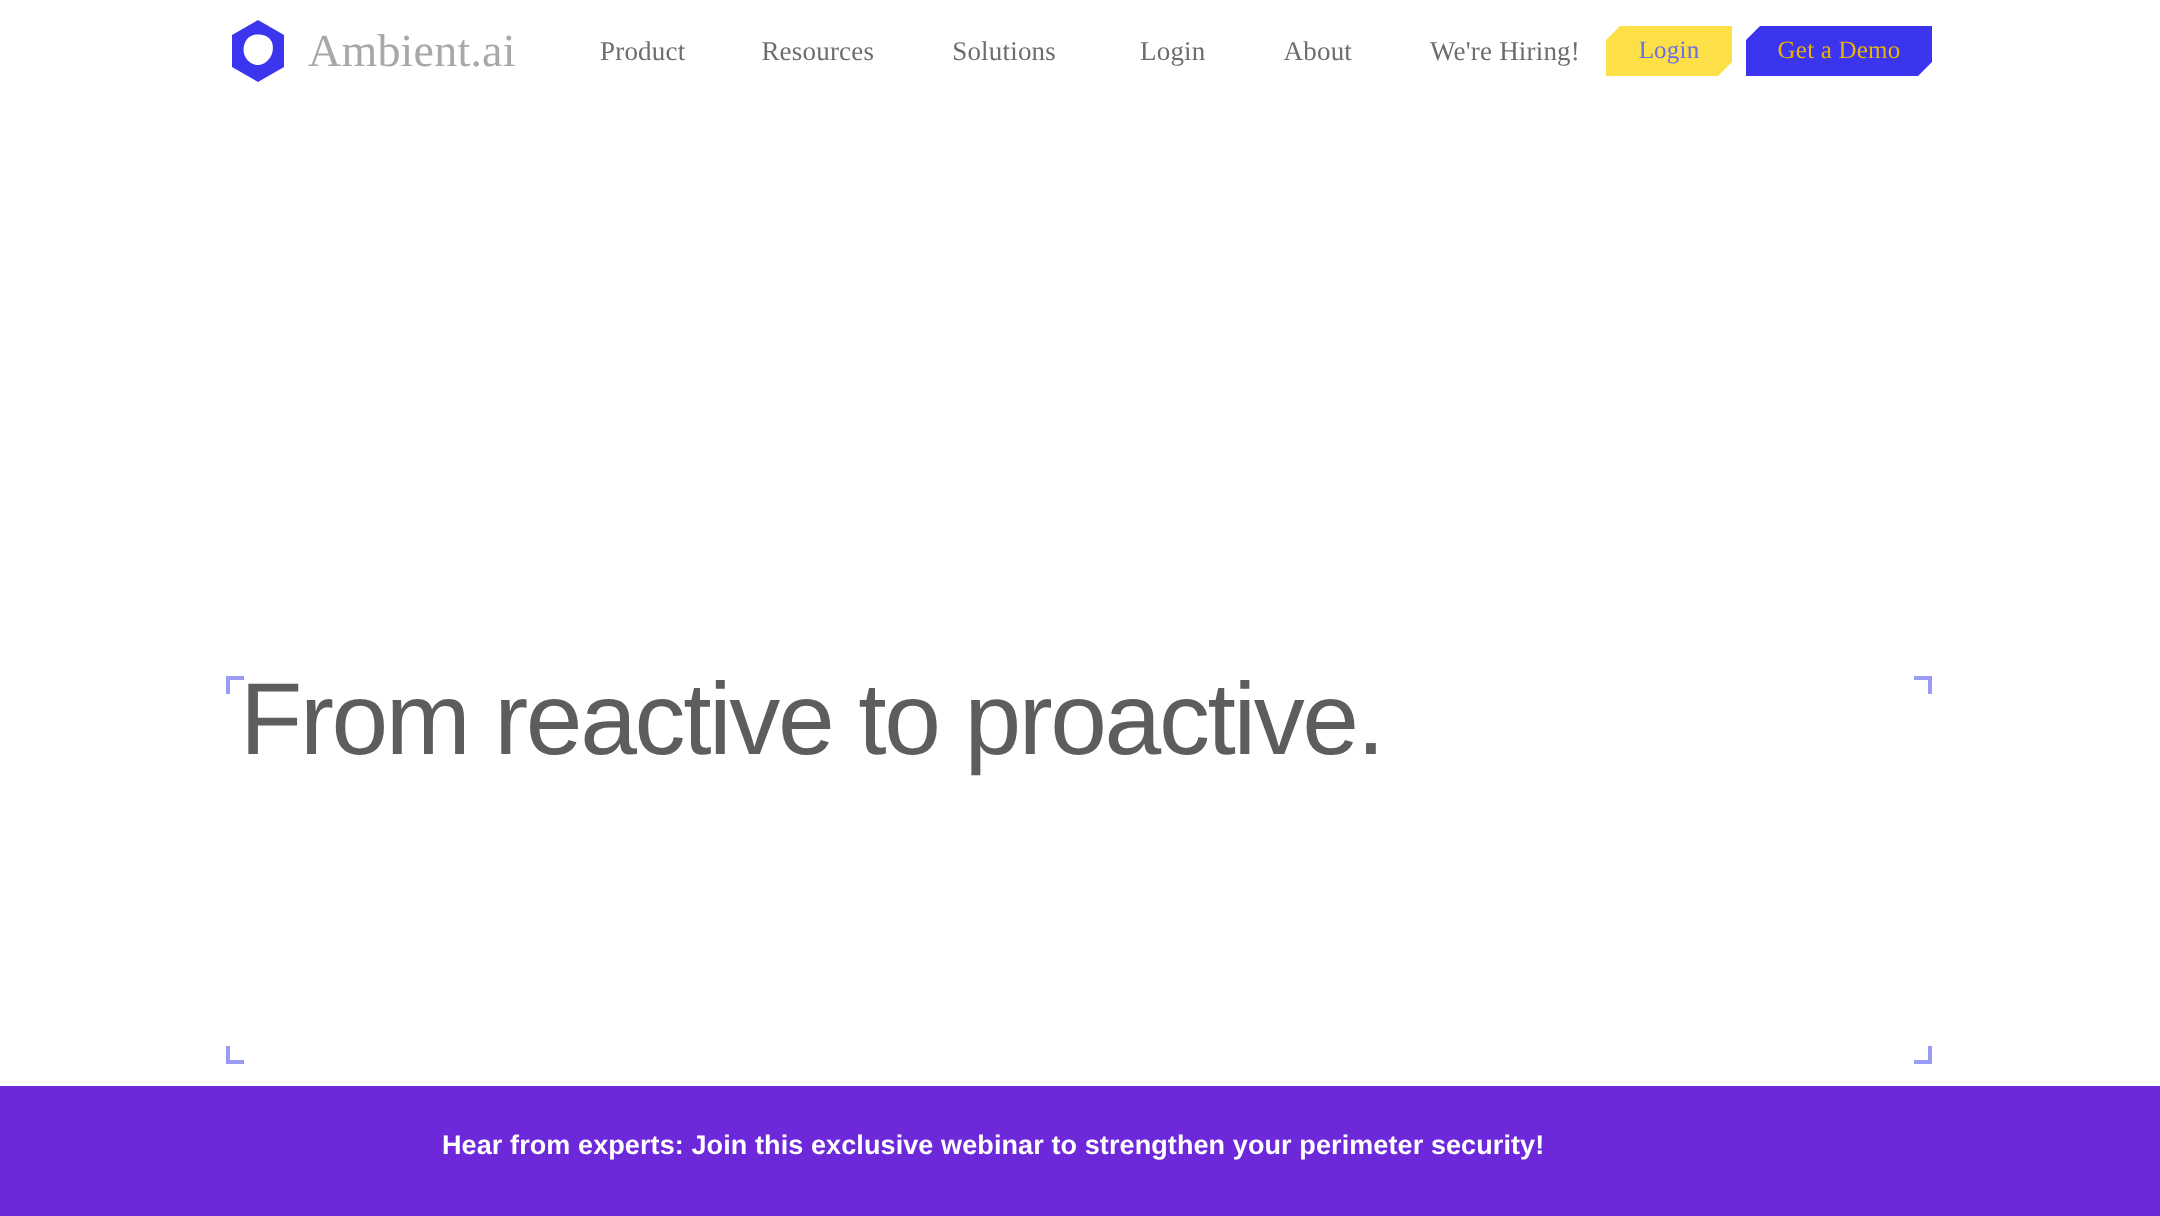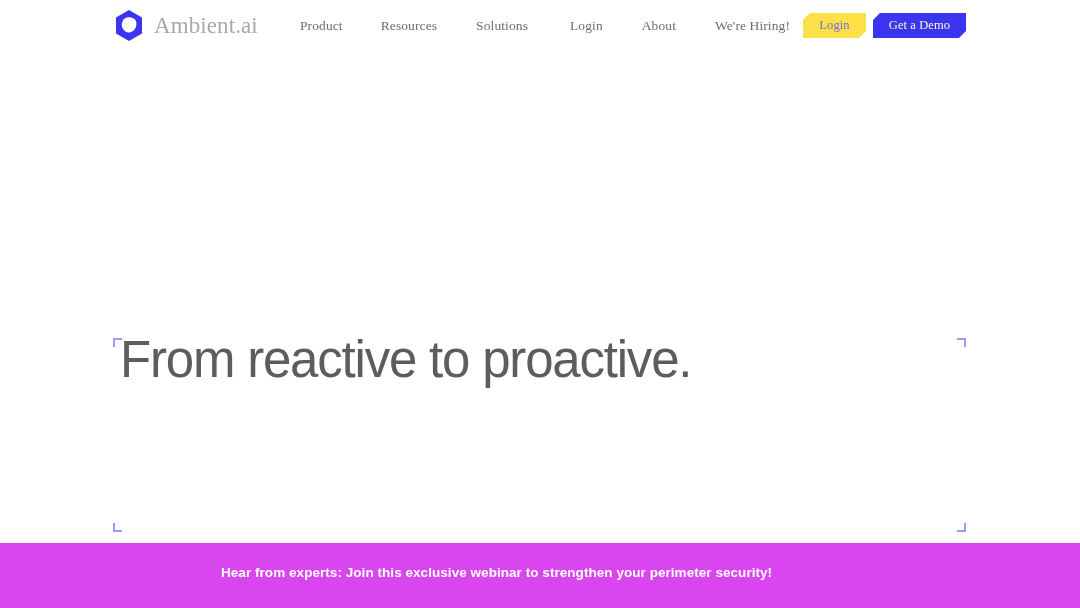--- a/index.html
+++ b/index.html
@@ -103,21 +103,21 @@
     clip-path: polygon(7px 0, 100% 0, 100% calc(100% - 7px), calc(100% - 7px) 100%, 0 100%, 0 7px);
   }
 
   .btn-demo {
     position: absolute;
     left: 873px;
     top: 13px;
     width: 93px;
     height: 25px;
     background: #3b35ef;
-    color: #fef9c3;
+    color: #eab308;
     font-size: 12.5px;
     letter-spacing: 0.1px;
     display: flex;
     align-items: center;
     justify-content: center;
     border: none;
     cursor: pointer;
     font-family: inherit;
     -webkit-clip-path: polygon(7px 0, 100% 0, 100% calc(100% - 7px), calc(100% - 7px) 100%, 0 100%, 0 7px);
     clip-path: polygon(7px 0, 100% 0, 100% calc(100% - 7px), calc(100% - 7px) 100%, 0 100%, 0 7px);
@@ -157,21 +157,21 @@
     letter-spacing: -1.2px;
   }
 
   
   .promo-banner {
     position: absolute;
     left: 0;
     bottom: 0;
     width: 1080px;
     height: 65px;
-    background: #d946ef;
+    background: #6d28d9;
     display: flex;
     align-items: center;
     text-decoration: underline;
   }
 
   .promo-text {
     position: absolute;
     left: 221px;
     top: 22px;
     font-size: 13.5px;

